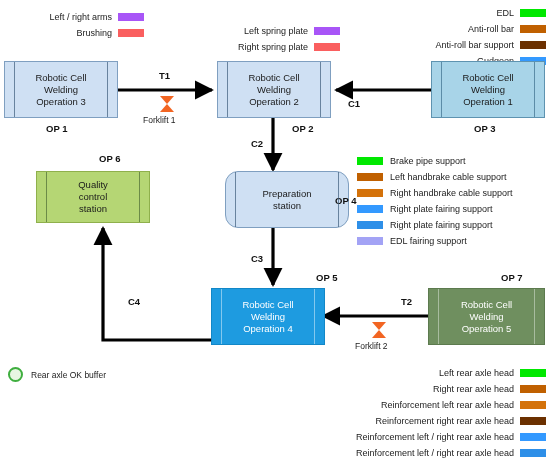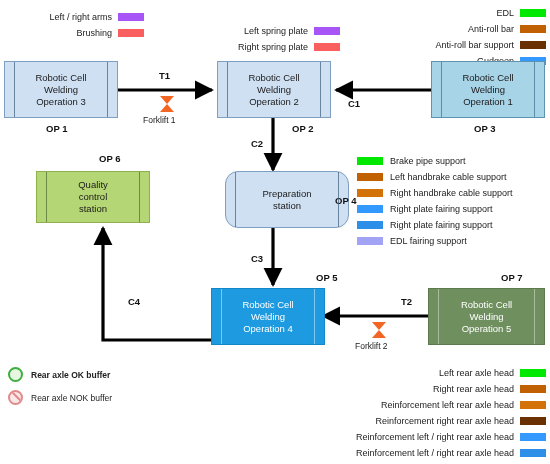--- a/index.html
+++ b/index.html
@@ -280,28 +280,24 @@
   <div class="pbox green-olive" style="left:428px;top:288px;width:117px;height:57px;">
     <span class="bar-l"></span>
     <span class="bar-r"></span>
     <span class="inner">
       <span>Robotic Cell</span><br>
       <span>Welding</span><br>
       <span>Operation 5</span>
     </span>
   </div>
 
-  <div class="bufrow" style="left:8px;top:367px;font-weight:bold;">
+  <div class="bufrow" style="left:8px;top:367px;">
     <span class="ring ok"></span>
     <span class="btext">Rear axle OK buffer</span>
   </div>
-  <div class="bufrow" style="left:8px;top:390px;">
-    <span class="ring nok"></span>
-    <span class="btext">Rear axle NOK buffer</span>
-  </div>
 
   <div class="legend right-align" style="left:268px;top:366px;width:278px;">
     <div class="lrow">
       <span class="ltext">Left rear axle head</span>
       <span class="sw" style="background:#00e800"></span>
     </div>
     <div class="lrow">
       <span class="ltext">Right rear axle head</span>
       <span class="sw" style="background:#c06000"></span>
     </div>

